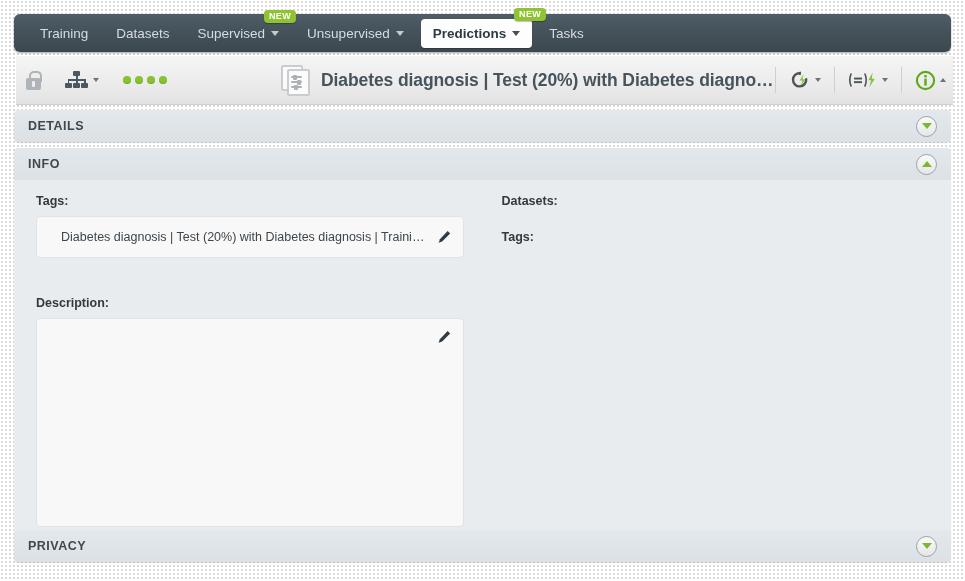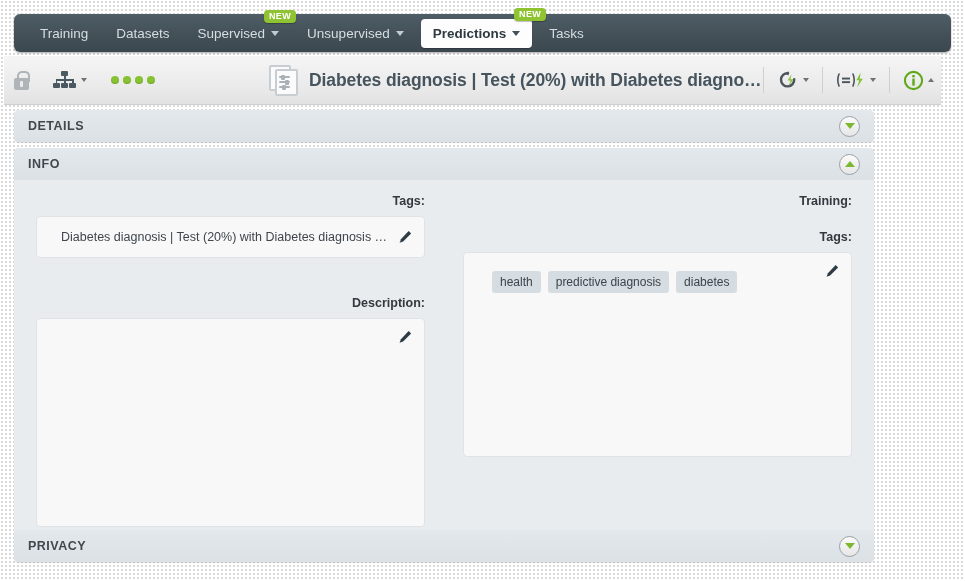--- a/index.html
+++ b/index.html
@@ -74,21 +74,21 @@
     padding: 2px 5px 2px 5px;
     border-radius: 4px;
     line-height: 1.05;
     box-shadow: 0 1px 1px rgba(0,0,0,0.25);
   }
   .nav-item.active .badge-new { top: -11px; right: -14px; }
 
   
   .titlebar {
     position: absolute;
-    left: 4px; top: 56px;
+    left: 16px; top: 56px;
     width: 937px; height: 48px;
     background: linear-gradient(to bottom, #f5f5f5 0%, #ececec 55%, #e2e2e2 100%);
     border-bottom: 1px solid #cfcfcf;
     display: flex;
     align-items: center;
   }
   .tb-sep { width: 1px; height: 26px; background: #cfcfcf; margin: 0 2px; }
   .tb-group { display: flex; align-items: center; height: 100%; padding: 0 10px; }
 
   .lock-icon { width: 15px; height: 19px; position: relative; }
@@ -159,25 +159,24 @@
   }
   .caret-sm.up {
     border-top: none;
     border-bottom: 4.5px solid #6d7378;
   }
 
   
   .panel {
     position: absolute;
     left: 14px;
-    width: 860px;
+    width: 937px;
     border-radius: 5px;
     background: #dfe4e8;
     box-shadow: 0 1px 1px rgba(0,0,0,0.12);
-    text-align: right;
   }
   .panel-header {
     height: 32px;
     display: flex;
     align-items: center;
     padding: 0 14px;
     font-size: 12.5px;
     font-weight: bold;
     letter-spacing: 0.5px;
     color: #41484d;
@@ -446,35 +445,23 @@
         <span class="pencil">
           <svg width="14" height="14" viewBox="0 0 14 14">
             <path d="M10.6 0.9 L13.1 3.4 L5.1 11.4 L1.6 12.7 L2.9 9.2 Z" fill="#2f3b44"></path>
           </svg>
         </span>
       </div>
     </div>
 
     <div class="col">
 
-      <div class="field-label">Training:</div>
+      <div class="field-label">Datasets:</div>
 
       <div class="field-label" style="margin-top:22px;">Tags:</div>
-      <div class="field-box tall" style="padding-top:18px;">
-        <div class="tag-row">
-          <span class="tag">health</span>
-          <span class="tag">predictive diagnosis</span>
-          <span class="tag">diabetes</span>
-        </div>
-        <span class="pencil">
-          <svg width="14" height="14" viewBox="0 0 14 14">
-            <path d="M10.6 0.9 L13.1 3.4 L5.1 11.4 L1.6 12.7 L2.9 9.2 Z" fill="#2f3b44"></path>
-          </svg>
-        </span>
-      </div>
     </div>
   </div>
 </div>
 
 <div class="panel" style="top:530px;">
   <div class="panel-header">
     <span>PRIVACY</span>
     <span class="toggle-circle">
       <span class="tri"></span>
     </span>

